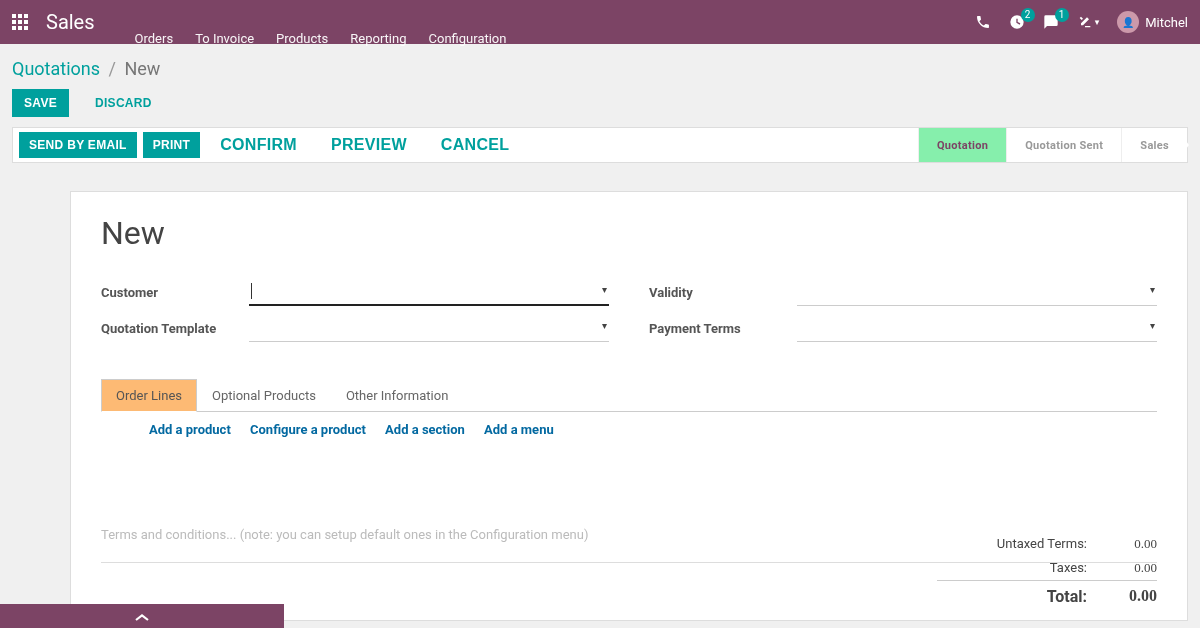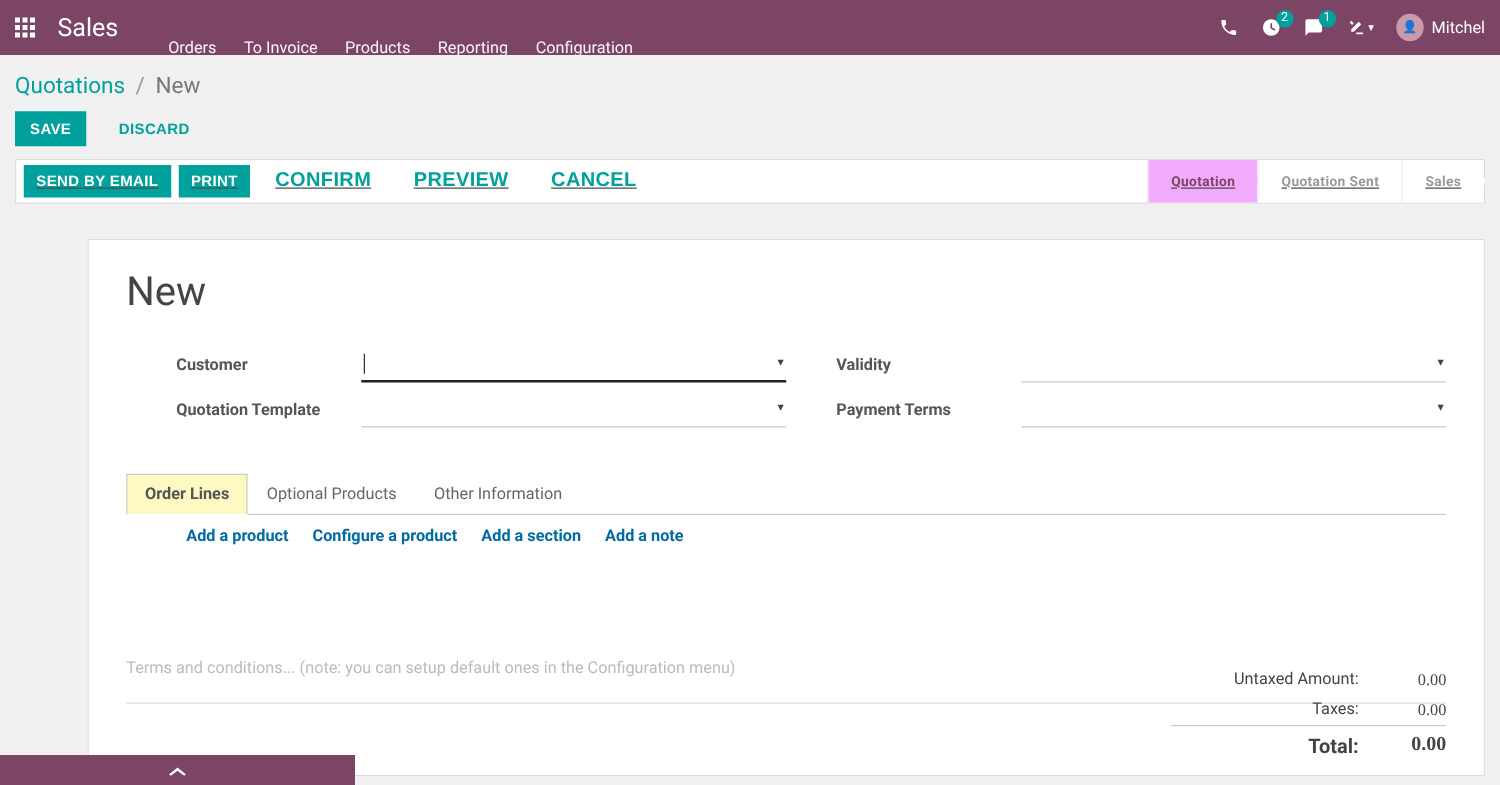--- a/index.html
+++ b/index.html
@@ -25,47 +25,47 @@
 .breadcrumb { font-size: 18px; }
 .breadcrumb a { color: #00A09D; cursor: pointer; }
 .breadcrumb .sep { color: #999; margin: 0 4px; }
 .breadcrumb .current { color: #777; }
 .saverow { margin-top: 10px; display: flex; align-items: center; gap: 14px; }
 .btn { border: none; padding: 7px 12px; font-size: 12px; font-weight: 700; letter-spacing: .3px; cursor: pointer; text-transform: uppercase; }
 .btn.primary { background: #00A09D; color: #fff; }
 .btn.link { background: transparent; color: #00A09D; }
 
 
-.statusbar { background: #fff; border: 1px solid #ddd; display: flex; align-items: center; margin-top: 10px; height: 36px; padding-left: 6px; text-decoration: underline; }
+.statusbar { background: #fff; border: 1px solid #ddd; display: flex; align-items: center; margin-top: 10px; height: 36px; padding-left: 6px; }
 .statusbar .left { display: flex; align-items: center; gap: 6px; }
 .statusbar .btn.sm { padding: 6px 10px; font-size: 12px; }
 .statusbar .btn.linkp { background: transparent; color: #00A09D; font-weight: 700; font-size: 16px; padding: 6px 14px; }
 .statusbar .spacer { flex: 1; }
 .statusbar .stages { display: flex; height: 100%; align-items: stretch; }
 .stage { display: flex; align-items: center; padding: 0 18px; font-size: 11px; font-weight: 700; letter-spacing: .3px; color: #999; background: #fff; position: relative; border-left: 1px solid #eee; }
-.stage.active { color: #7C4465; background: #f0abfc; }
+.stage.active { color: #7C4465; background: #86efac; }
 .stage::after { content: ""; position: absolute; right: -9px; top: 0; bottom: 0; width: 18px; background: inherit; clip-path: polygon(0 0, 60% 50%, 0 100%); }
 
 
 .sheet-wrap { padding: 0 0 0 0; }
 .sheet { background: #fff; border: 1px solid #ddd; margin: 28px 12px 0 70px; padding: 22px 30px 10px 30px; min-height: 430px; position: relative; }
 .sheet h1 { font-size: 32px; font-weight: 400; color: #444; margin-bottom: 28px; }
-.form-grid { display: grid; grid-template-columns: 1fr 1fr; gap: 0 40px; margin-left: 40px; }
+.form-grid { display: grid; grid-template-columns: 1fr 1fr; gap: 0 40px; }
 .field-row { display: flex; align-items: flex-end; margin-bottom: 10px; }
 .field-row label { width: 148px; font-size: 13px; font-weight: 700; color: #555; padding-bottom: 6px; }
 .field-row .input { flex: 1; border: none; border-bottom: 1px solid #888; height: 26px; position: relative; cursor: pointer; }
 .field-row .input .caret { position: absolute; right: 2px; top: 4px; font-size: 10px; color: #444; }
 .field-row .input.focused { border-bottom: 2px solid #222; }
 .field-row .input.thin { border-bottom: 1px solid #ccc; }
 .field-row .input .cursor { display: inline-block; width: 1px; height: 16px; background: #333; margin-left: 2px; margin-top: 3px; }
 
 
 .tabs { display: flex; border-bottom: 1px solid #ccc; margin-top: 26px; }
 .tab { padding: 8px 14px; font-size: 13px; color: #666; cursor: pointer; border: 1px solid transparent; position: relative; top: 1px; }
-.tab.active { border: 1px solid #ccc; border-bottom: 1px solid #fff; background: #fef9c3; font-weight: 700; color: #555; }
+.tab.active { border: 1px solid #ccc; border-bottom: 1px solid #fff; background: #fdba74; font-weight: 400; color: #555; }
 
 
 .tbl-header { display: grid; grid-template-columns: 50px 160px 300px 180px 120px 140px 1fr 100px; border-bottom: 1px solid #ccc; padding: 8px 0; font-size: 12px; font-weight: 700; color: #555; }
 .tbl-header .right { text-align: right; }
 .line-actions { padding: 10px 0 0 48px; }
 .line-actions a { color: #0369a1; font-size: 13px; margin-right: 16px; cursor: pointer; font-weight: bold; }
 
 .terms { color: #bbb; font-size: 13px; margin-top: 90px; border-bottom: 1px solid #ddd; padding-bottom: 20px; cursor: text; }
 
 .totals { position: absolute; right: 30px; bottom: 10px; width: 220px; }
@@ -198,28 +198,28 @@
       <div class="tab active">Order Lines</div>
       <div class="tab">Optional Products</div>
       <div class="tab">Other Information</div>
     </div>
 
 
     <div class="line-actions">
       <a>Add a product</a>
       <a>Configure a product</a>
       <a>Add a section</a>
-      <a>Add a note</a>
+      <a>Add a menu</a>
     </div>
 
     <div class="terms" placeholder="Terms and conditions... (note: you can setup default ones in the Configuration menu)"><span>Terms and conditions... (note: you can setup default ones in the Configuration menu)</span></div>
 
     <div class="totals">
       <div class="trow">
-          <span class="lbl">Untaxed Amount:</span>
+          <span class="lbl">Untaxed Terms:</span>
           <span class="val">0.00</span>
         </div>
       <div class="trow">
           <span class="lbl">Taxes:</span>
           <span class="val">0.00</span>
         </div>
       <div class="trow bold">
           <span class="lbl">Total:</span>
           <span class="val">0.00</span>
         </div>

